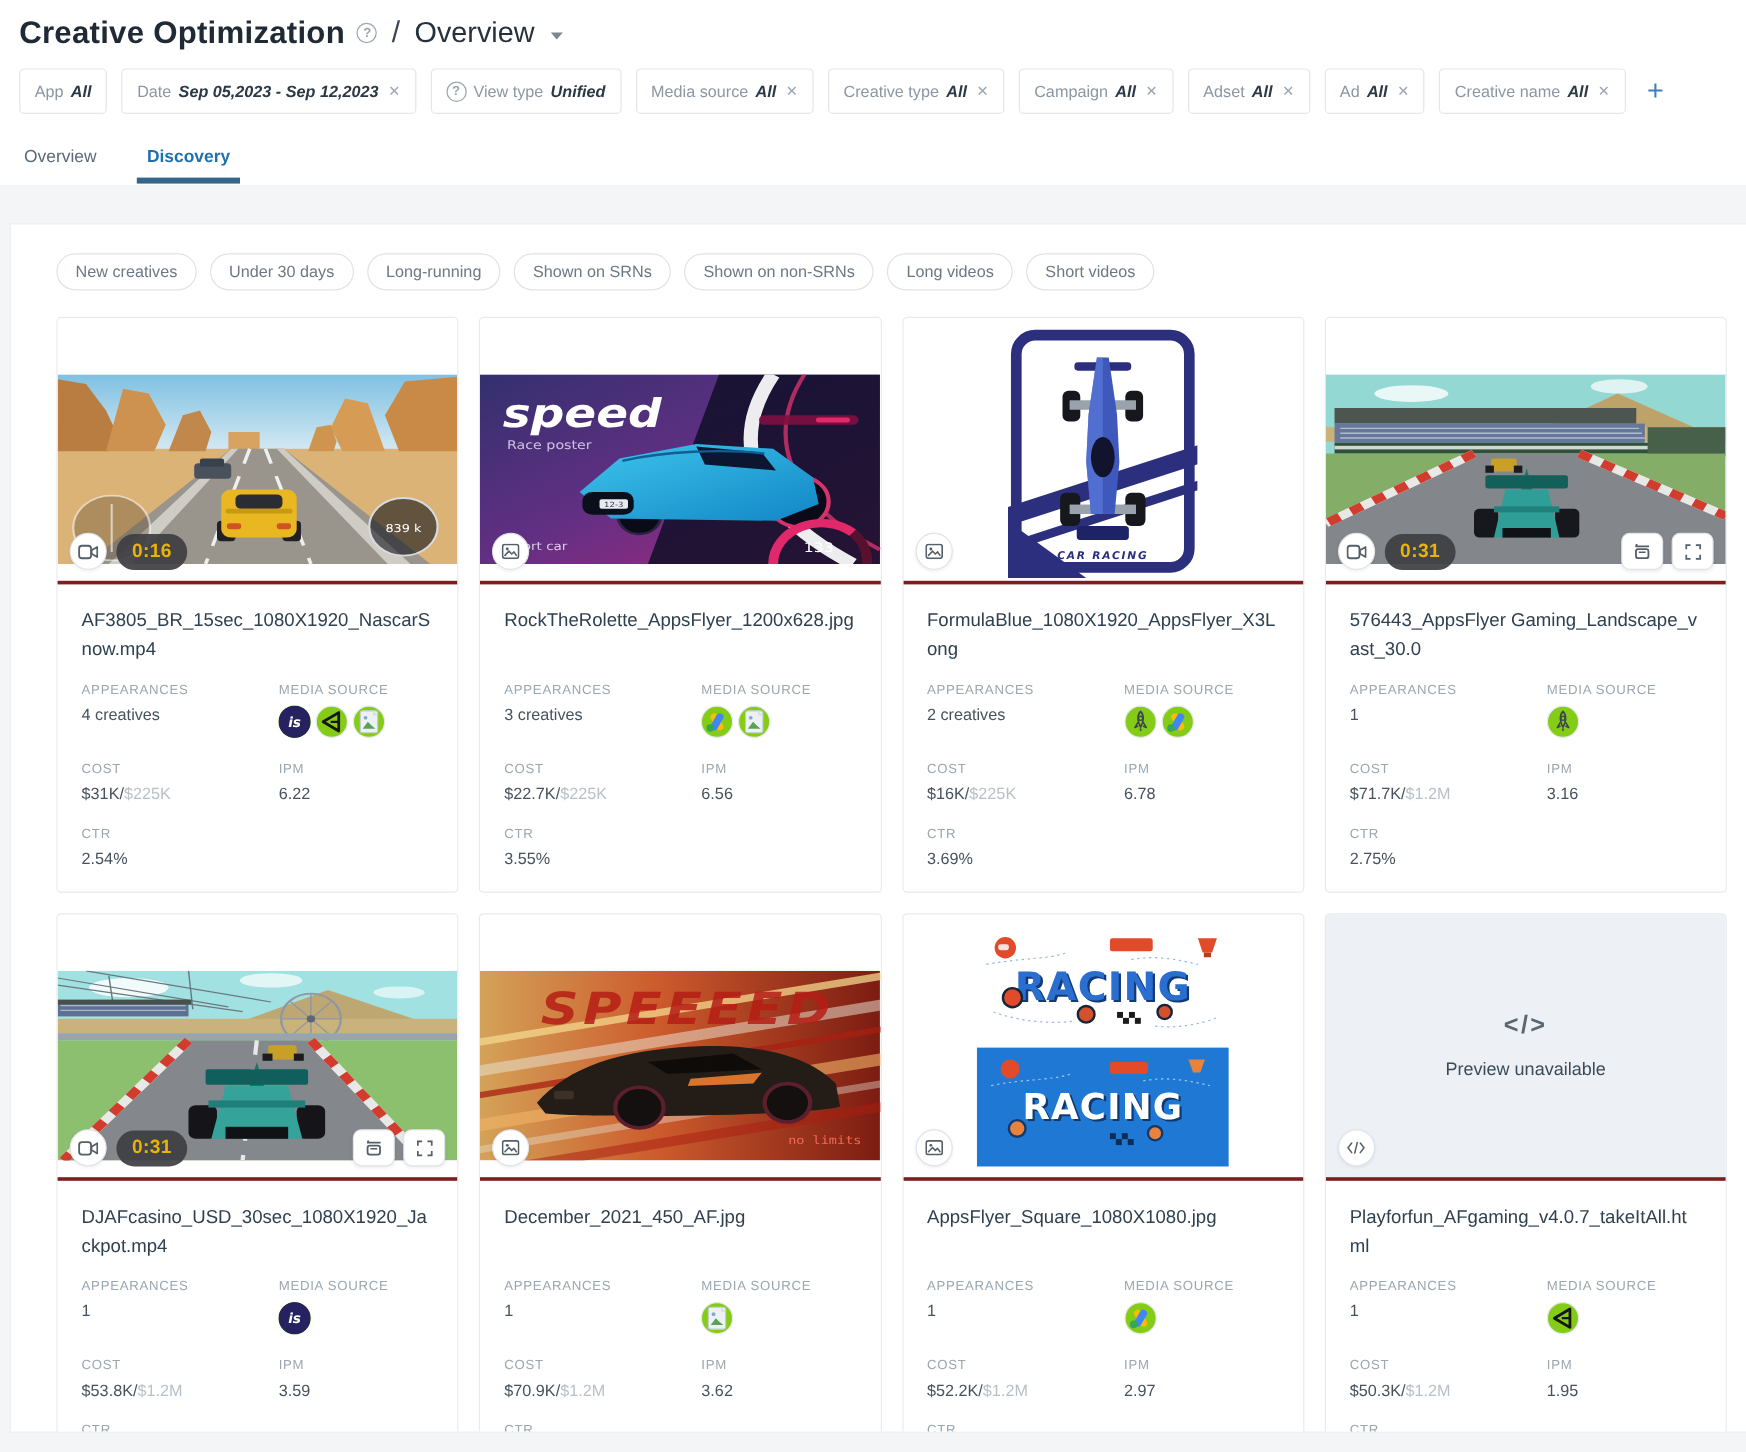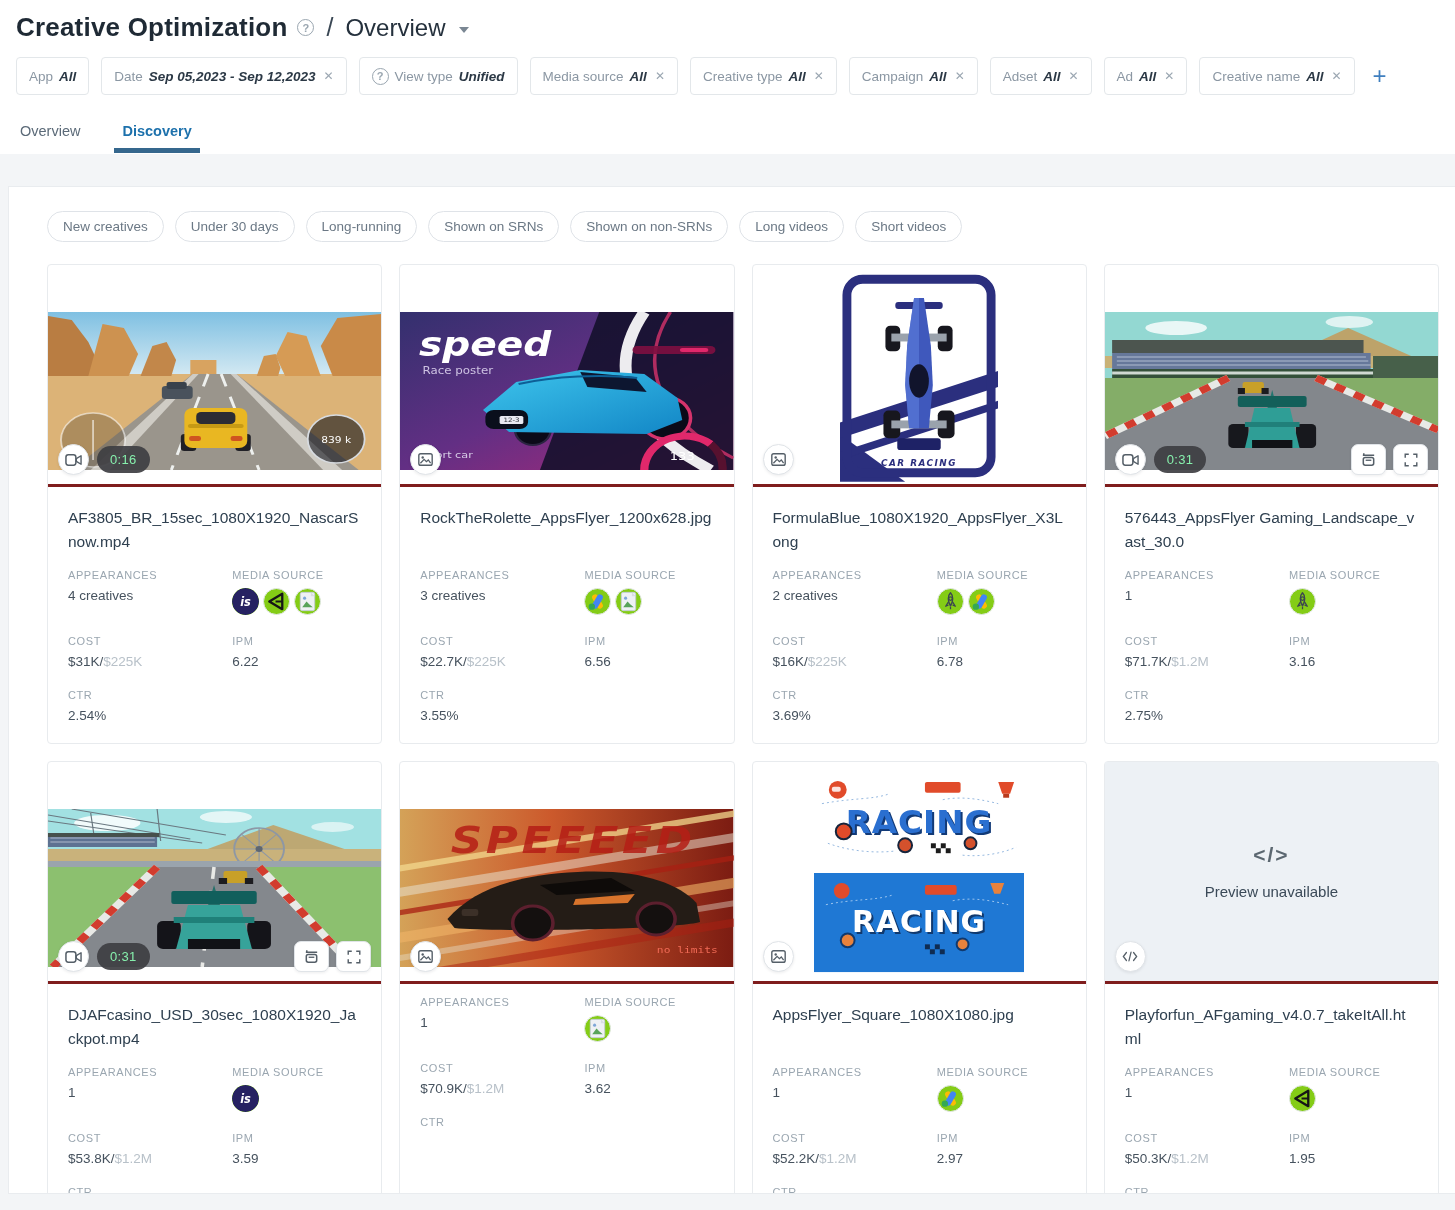--- a/index.html
+++ b/index.html
@@ -58,21 +58,21 @@
   .preview.portrait{padding-top:6px;}
   .preview.tallpad{padding-top:5px;}
   .preview.unavail-bg{padding:0;background:#edf1f5;display:block;}
   .shot{width:100%;height:158px;display:block;}
   .shot.portrait{width:158px;height:208px;}
   .shot.tall{width:210px;height:210px;}
 
   .ovl{position:absolute;left:10px;bottom:9px;display:flex;gap:8px;align-items:center;}
   .type-circ{width:31px;height:31px;border-radius:50%;background:#fff;border:1px solid #e0e4e8;
     display:flex;align-items:center;justify-content:center;box-shadow:0 1px 3px rgba(20,30,40,.08);}
-  .dur{background:rgba(62,62,66,.92);color:#86efac;font-size:13px;font-weight:normal;
+  .dur{background:rgba(62,62,66,.92);color:#eab308;font-size:16px;font-weight:bold;
     padding:6px 13px;border-radius:15px;letter-spacing:.3px;}
   .acts{position:absolute;right:10px;bottom:9px;display:flex;gap:7px;}
   .act{width:35px;height:31px;background:#fff;border:1px solid #e0e4e8;border-radius:7px;
     display:flex;align-items:center;justify-content:center;cursor:pointer;box-shadow:0 1px 3px rgba(20,30,40,.08);}
 
   .card .title{padding:19px 20px 0;font-size:15.5px;font-weight:normal;color:#2f4050;
     line-height:1.55;word-break:break-all;min-height:70px;}
   .stats{padding:12px 20px 20px;display:grid;grid-template-columns:56% 44%;row-gap:20px;}
   .lbl{font-size:11px;color:var(--txt-label);letter-spacing:.6px;margin-bottom:7px;}
   .val{font-size:13.5px;color:#46525e;}
@@ -692,20 +692,21 @@
                 <svg viewBox="0 0 16 14" width="15" height="13">
                   <rect x="0.8" y="0.8" width="14.4" height="12.4" rx="2" fill="none" stroke="#555f68" stroke-width="1.5"></rect>
                   <circle cx="5" cy="4.8" r="1.3" fill="#555f68"></circle>
                   <path d="M2.5 11 L6.5 6.8 L9 9.3 L11 7.5 L13.5 11" fill="none" stroke="#555f68" stroke-width="1.4"></path>
                 </svg>
               </span>
 
       </span>
       <span class="acts"></span>
     </div>
+    <h3 class="title">December_2021_450_AF.jpg</h3>
     <div class="stats">
       <div class="stat">
               <div class="lbl">APPEARANCES</div>
         <div class="val">1</div>
             </div>
       <div class="stat">
               <div class="lbl">MEDIA SOURCE</div>
         <div class="msrcs">
                 <span class="msrc">
                   <svg viewBox="0 0 26 26" width="25" height="25">

